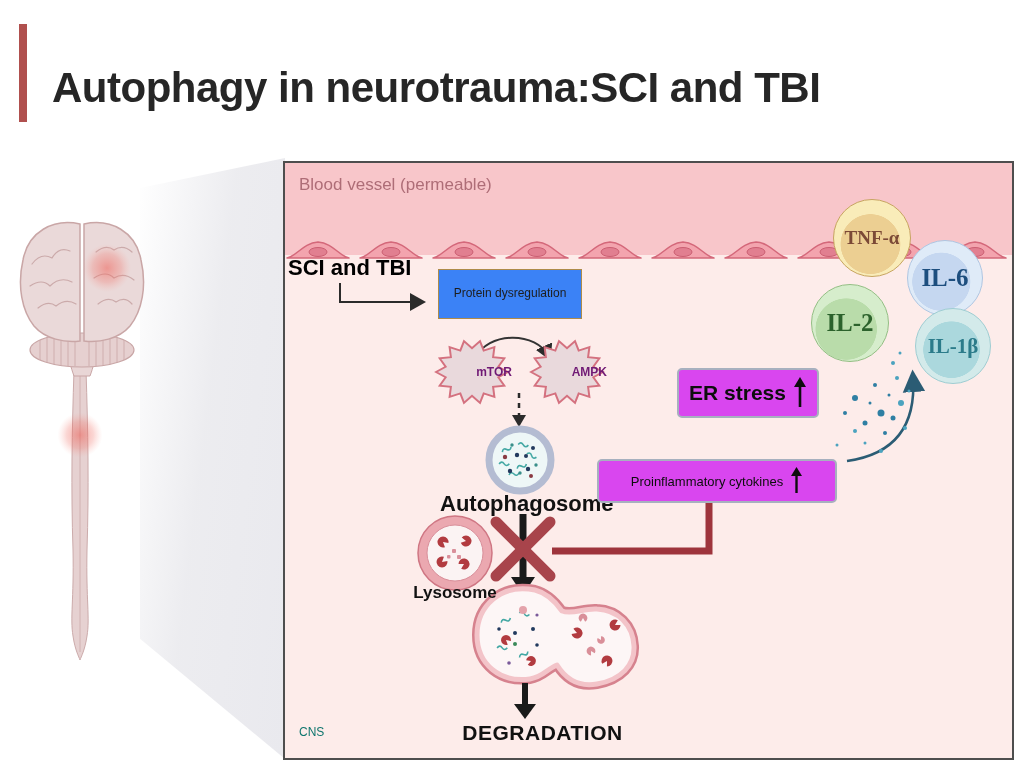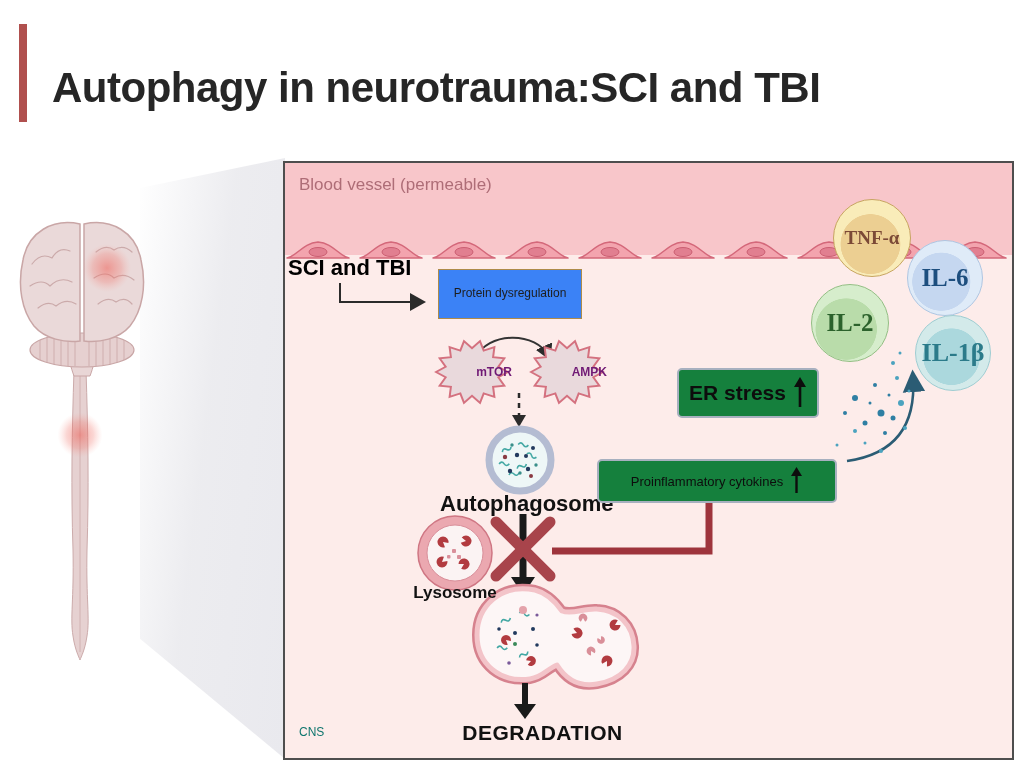--- a/index.html
+++ b/index.html
@@ -25,38 +25,38 @@
   .protein-box{position:absolute;left:153px;top:106px;width:144px;height:50px;background:#3b82f6;
                border:1.5px solid #ad8b4a;box-sizing:border-box;display:flex;align-items:center;
                justify-content:center;text-align:right;font-size:12px;font-weight:500;color:#1d1d1d;
                line-height:1.15;}
   .kinase-label{position:absolute;width:80px;text-align:right;font-size:12px;font-weight:bold;color:#701a75;}
   .mtor{left:147px;top:202px;} .ampk{left:242px;top:202px;}
   .autophagosome-label{position:absolute;left:155px;top:328px;width:160px;text-align:center;
                        font-size:22px;font-weight:600;color:#111;}
   .lysosome-label{position:absolute;left:120px;top:420px;width:100px;text-align:center;
                   font-size:17px;font-weight:700;color:#111;}
-  .status-box{position:absolute;background:#15803d;border:2px solid #a7b0bf;border-radius:5px;
+  .status-box{position:absolute;background:#d946ef;border:2px solid #a7b0bf;border-radius:5px;
               box-sizing:border-box;display:flex;align-items:center;justify-content:center;gap:7px;
               color:#0d0d0d;}
   .er-box{left:392px;top:205px;width:142px;height:50px;font-size:21px;font-weight:bold;}
   .cyto-box{left:312px;top:268px;width:240px;height:44px;font-size:13px;font-weight:normal;margin-top:28px;}
   .degradation{position:absolute;left:155px;top:558px;width:205px;text-align:center;
                font-size:21px;font-weight:600;color:#111;letter-spacing:0.5px;}
   
   .cytokine{position:absolute;border-radius:50%;display:flex;align-items:center;justify-content:center;
             font-family:"Liberation Serif",serif;font-weight:bold;box-sizing:border-box;}
   .tnf {left:548px;top:36px;width:78px;height:78px;background:radial-gradient(circle at 48% 58%,#eccf92 0 50%,#f9ecb9 51%);
         border:1.5px solid #c7a560;font-size:19px;color:#7b4936;}
   .il6 {left:622px;top:77px;width:76px;height:76px;background:radial-gradient(circle at 45% 55%,#c5d7f0 0 50%,#dfebf8 51%);
         border:1.5px solid #aec6e2;font-size:25px;color:#1d4e7e;text-align:center;}
   .il2 {left:526px;top:121px;width:78px;height:78px;background:radial-gradient(circle at 45% 58%,#b9dcaa 0 50%,#d6edcc 51%);
         border:1.5px solid #93bf84;font-size:25px;color:#2c622c;}
-  .il1b{left:630px;top:152px;width:76px;height:76px;background:radial-gradient(circle at 48% 55%,#abd8dd 0 50%,#d3eaea 51%);
-        border:1.5px solid #9ecdd2;font-size:26px;color:#2b7b8a;}
+  .il1b{left:630px;top:145px;width:76px;height:76px;background:radial-gradient(circle at 48% 55%,#abd8dd 0 50%,#d3eaea 51%);
+        border:1.5px solid #9ecdd2;font-size:21px;color:#2b7b8a;}
 </style>
 </head>
 <body>
 
 <div class="canvas">
 
   <div class="accent-bar"></div>
   <h1 class="page-title">Autophagy in neurotrauma:SCI and TBI</h1>
 
   <div class="zoom-wedge"></div>

